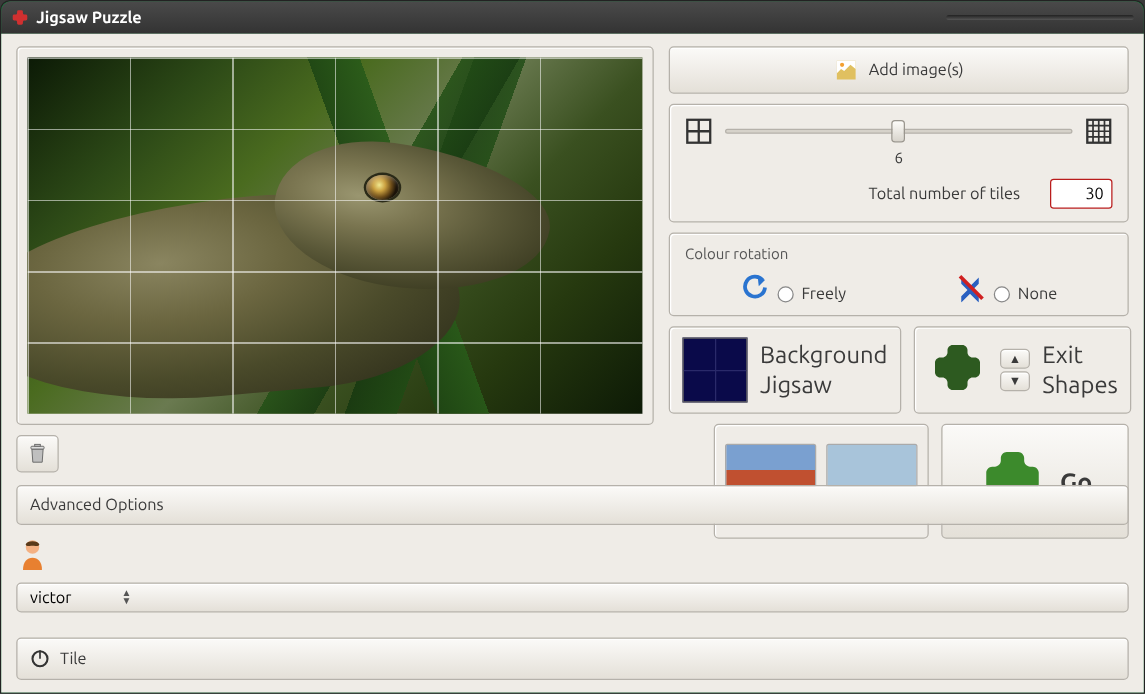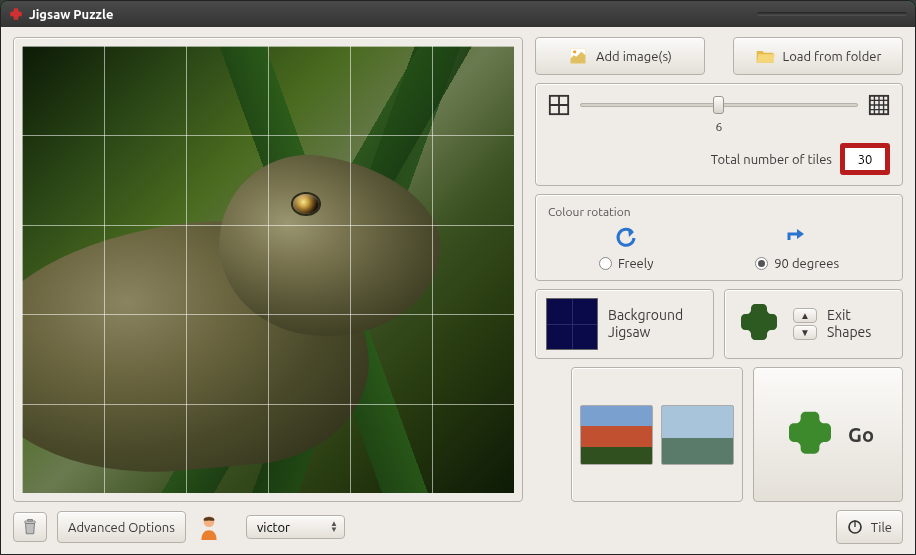--- a/index.html
+++ b/index.html
@@ -22,65 +22,65 @@
   .lizard-head { position:absolute; left:40%; top:25%; width:45%; height:40%; background: radial-gradient(ellipse at 30% 40%, #9a9670 0%, #7a7550 25%, #5a5838 50%, #3a3a20 80%); border-radius: 40% 60% 55% 45% / 50% 45% 55% 50%; transform: rotate(8deg); }
   .lizard-eye { position:absolute; left:55%; top:33%; width:26px; height:20px; background: radial-gradient(circle at 40% 40%, #f0e890 0%, #caa040 25%, #6a4a18 50%, #1a1208 70%); border-radius:50%; box-shadow: 0 0 0 2px #2a2a18, inset 2px 2px 4px rgba(255,255,255,0.3); }
   .grid-overlay { position: absolute; inset: 0; pointer-events: none; }
   .grid-overlay::before, .grid-overlay::after { content:""; position:absolute; inset:0; }
   .grid-overlay::before { background-image: repeating-linear-gradient(to right, rgba(255,255,255,.55) 0 1px, transparent 1px calc(100%/6)); }
   .grid-overlay::after  { background-image: repeating-linear-gradient(to bottom, rgba(255,255,255,.55) 0 1px, transparent 1px calc(100%/5)); }
 
   .side { flex: 1; display: flex; flex-direction: column; gap: 8px; min-width: 0; }
   .btn { background: linear-gradient(#fbfaf8,#e4e0d8); border: 1px solid #b5b1aa; border-radius: 4px; padding: 8px 10px; font-size: 13px; color: #3a3a3a; display: inline-flex; align-items: center; gap: 8px; cursor: pointer; box-shadow: inset 0 1px 0 #fff; }
   .btn .ico { width: 20px; height: 20px; flex: none; }
-  .toprow { display: flex; gap: 28px; }
+  .toprow { display: flex; gap: 28px; flex-direction: column; }
   .toprow .btn { flex: 1; justify-content: center; }
 
   .group { border: 1px solid #b5b1aa; border-radius: 4px; background: #efece7; padding: 10px 12px; box-shadow: inset 1px 1px 0 #fff; }
   .slider-row { display: flex; align-items: center; gap: 10px; }
   .grid-ico { width: 22px; height: 22px; flex: none; }
   .slider-wrap { flex: 1; position: relative; height: 18px; }
   .slider-track { position: absolute; left: 0; right: 0; top: 7px; height: 4px; background: #d6d2ca; border: 1px solid #b5b1aa; border-radius: 3px; }
   .slider-thumb { position: absolute; top: 0; width: 11px; height: 18px; background: linear-gradient(#fdfcf9,#d8d4cc); border:1px solid #9a968e; border-radius: 3px; left: 48%; }
   .slider-val { text-align: center; font-size: 12px; color: #3a3a3a; margin: 4px 0 10px; }
-  .tiles-row { display: flex; align-items: center; justify-content: flex-end; gap: 8px; font-size: 13px; color: #3a3a3a; }
-  .numbox { width: 50px; border: 5px solid #b91c1c; border-radius: 3px; background: #fff; padding: 4px 6px; font-size: 13px; text-align: center; }
+  .tiles-row { display: flex; align-items: center; justify-content: flex-end; gap: 24px; font-size: 13px; color: #3a3a3a; }
+  .numbox { width: 50px; border: 1px solid #b91c1c; border-radius: 3px; background: #fff; padding: 4px 6px; font-size: 13px; text-align: right; }
 
   .rot-title { font-size: 12px; color: #555; margin-bottom: 8px; }
   .rot-row { display: flex; justify-content: space-around; align-items: flex-end; }
-  .rot-col { display: flex; flex-direction: column; align-items: center; gap: 6px; }
+  .rot-col { display: flex; flex-direction: row; align-items: flex-end; gap: 6px; }
   .rot-col svg { width: 24px; height: 24px; }
   .radio-row { display: inline-flex; align-items: center; gap: 6px; font-size: 13px; color: #3a3a3a; cursor: pointer; }
   .radio { width: 13px; height: 13px; border: 1px solid #888; border-radius: 50%; background: #fff; display: inline-flex; align-items: center; justify-content: center; }
   .radio.ch::after { content:""; width:7px; height:7px; border-radius:50%; background:#555; }
 
   .bs-row { display: flex; gap: 10px; }
   .bs-box { flex: 1; border: 1px solid #b5b1aa; border-radius: 4px; background: #efece7; display: flex; align-items: center; gap: 10px; padding: 8px 10px; box-shadow: inset 1px 1px 0 #fff; }
   .swatch { width: 52px; height: 52px; background: #0a0a4a; border: 1px solid #666; position: relative; }
   .swatch::before, .swatch::after { content:""; position:absolute; background:#2a2a6a; }
   .swatch::before { left:50%; top:0; bottom:0; width:1px; }
   .swatch::after  { top:50%; left:0; right:0; height:1px; }
-  .bs-label { font-size: 14px; color: #3a3a3a; line-height: 1.25; }
+  .bs-label { font-size: 19px; color: #3a3a3a; line-height: 1.25; }
   .piece-ico { width: 48px; height: 48px; }
   .stepper { display:flex; flex-direction:column; gap:2px; }
   .stepper .btn { padding: 1px 6px; }
 
   .bottom-row { display: flex; gap: 10px; flex: 1; min-height: 92px; margin-left: 36px; }
   .thumbs { flex: 1; border: 1px solid #b5b1aa; border-radius: 4px; background: #efece7; display: flex; gap: 8px; padding: 8px; align-items: center; box-shadow: inset 1px 1px 0 #fff; }
   .thumb { flex:1; height: 60px; border:1px solid #aaa; border-radius:2px; }
   .thumb.a { background: linear-gradient(#7aa0d0 35%, #c05030 35% 70%, #305020 70%); }
   .thumb.b { background: linear-gradient(#a8c4da 55%, #5a7a6a 55%); }
   .go-box { width: 150px; }
   .go-btn { width:100%; height:100%; background: linear-gradient(#fbfaf8,#e4e0d8); border:1px solid #b5b1aa; border-radius:4px; display:flex; align-items:center; justify-content:center; gap:10px; font-size:20px; font-weight:bold; color:#3a3a3a; cursor:pointer; box-shadow: inset 0 1px 0 #fff; }
   .go-piece { width:56px; height:56px; }
 
-  .footer { display: flex; align-items: center; gap: 10px; }
+  .footer { display: flex; gap: 10px; flex-direction: column; }
   .icon-btn { width:34px; height:30px; background: linear-gradient(#fbfaf8,#e4e0d8); border:1px solid #b5b1aa; border-radius:4px; display:inline-flex; align-items:center; justify-content:center; cursor:pointer; box-shadow: inset 0 1px 0 #fff; }
   .avatar { width:26px; height:26px; }
-  .combo { display:inline-flex; align-items:center; border:1px solid #b5b1aa; border-radius:4px; background:linear-gradient(#fbfaf8,#e4e0d8); padding:4px 6px 4px 10px; font-size:13px; gap:40px; cursor:pointer; box-shadow: inset 0 1px 0 #fff; margin-left: 14px; }
+  .combo { display:inline-flex; align-items:center; border:1px solid #b5b1aa; border-radius:4px; background:linear-gradient(#fbfaf8,#e4e0d8); padding:4px 6px 4px 10px; font-size:13px; gap:40px; cursor:pointer; box-shadow: inset 0 1px 0 #fff; }
   .combo .arrows { display:flex; flex-direction:column; line-height:6px; font-size:8px; color:#555; }
   .footer .spacer { flex:1; }
 </style>
 </head>
 <body>
 
 <div class="window">
   <div class="titlebar">
     <svg class="app-icon" viewBox="0 0 24 24">
         <path fill="#d03030" d="M10 2h4a2 2 0 0 1 2 2v2a2 2 0 0 0 2 2h2a2 2 0 0 1 2 2v4a2 2 0 0 1-2 2h-2a2 2 0 0 0-2 2v2a2 2 0 0 1-2 2h-4a2 2 0 0 1-2-2v-2a2 2 0 0 0-2-2H4a2 2 0 0 1-2-2v-4a2 2 0 0 1 2-2h2a2 2 0 0 0 2-2V4a2 2 0 0 1 2-2z"></path>
@@ -105,27 +105,20 @@
 
       <div class="side">
         <div class="toprow">
           <button class="btn">
             <svg class="ico" viewBox="0 0 24 24">
                 <path fill="#e0c060" d="M3 3h18v18H3z"></path>
                 <path fill="#fff" d="M3 3h18v8l-5-4-6 6-3-2-4 4z"></path>
                 <circle cx="8" cy="7" r="2" fill="#f4a030"></circle>
               </svg>
             <span>Add image(s)</span>
-          </button>
-          <button class="btn">
-            <svg class="ico" viewBox="0 0 24 24">
-                <path fill="#e5b94a" d="M2 6h7l2 2h11v12H2z"></path>
-                <path fill="#f5d77a" d="M4 10h20l-3 10H2z"></path>
-              </svg>
-            <span>Load from folder</span>
           </button>
         </div>
 
         <div class="group">
           <div class="slider-row">
             <svg class="grid-ico" viewBox="0 0 24 24">
                 <rect x="2" y="2" width="20" height="20" fill="none" stroke="#333" stroke-width="2"></rect>
                 <path stroke="#333" stroke-width="2" d="M12 2v20M2 12h20"></path>
               </svg>
             <div class="slider-wrap">
@@ -152,26 +145,26 @@
                   <path fill="none" stroke="#2a74d0" stroke-width="3" d="M18 6A8 8 0 1 0 20 12"></path>
                   <path fill="#2a74d0" d="M14 2l6 4-5 5z"></path>
                 </svg>
               <label class="radio-row">
                   <span class="radio"></span>
                   <span>Freely</span>
                 </label>
             </div>
             <div class="rot-col">
               <svg viewBox="0 0 24 24">
-                  <path fill="none" stroke="#2a74d0" stroke-width="3" d="M4 14V8h10"></path>
-                  <path fill="#2a74d0" d="M12 3l7 5-7 5z"></path>
+                  <path fill="#2a60c0" d="M4 4l7 7 7-7v5l-5 5 5 5v5l-7-7-7 7v-5l5-5-5-5z"></path>
+                  <path stroke="#d02020" stroke-width="3" d="M3 3l18 18"></path>
                 </svg>
               <label class="radio-row">
-                  <span class="radio ch"></span>
-                  <span>90 degrees</span>
+                  <span class="radio"></span>
+                  <span>None</span>
                 </label>
             </div>
           </div>
         </div>
 
         <div class="bs-row">
           <div class="bs-box">
             <div class="swatch"></div>
             <div class="bs-label"><span>Background</span><br><span>Jigsaw</span></div>
           </div>

